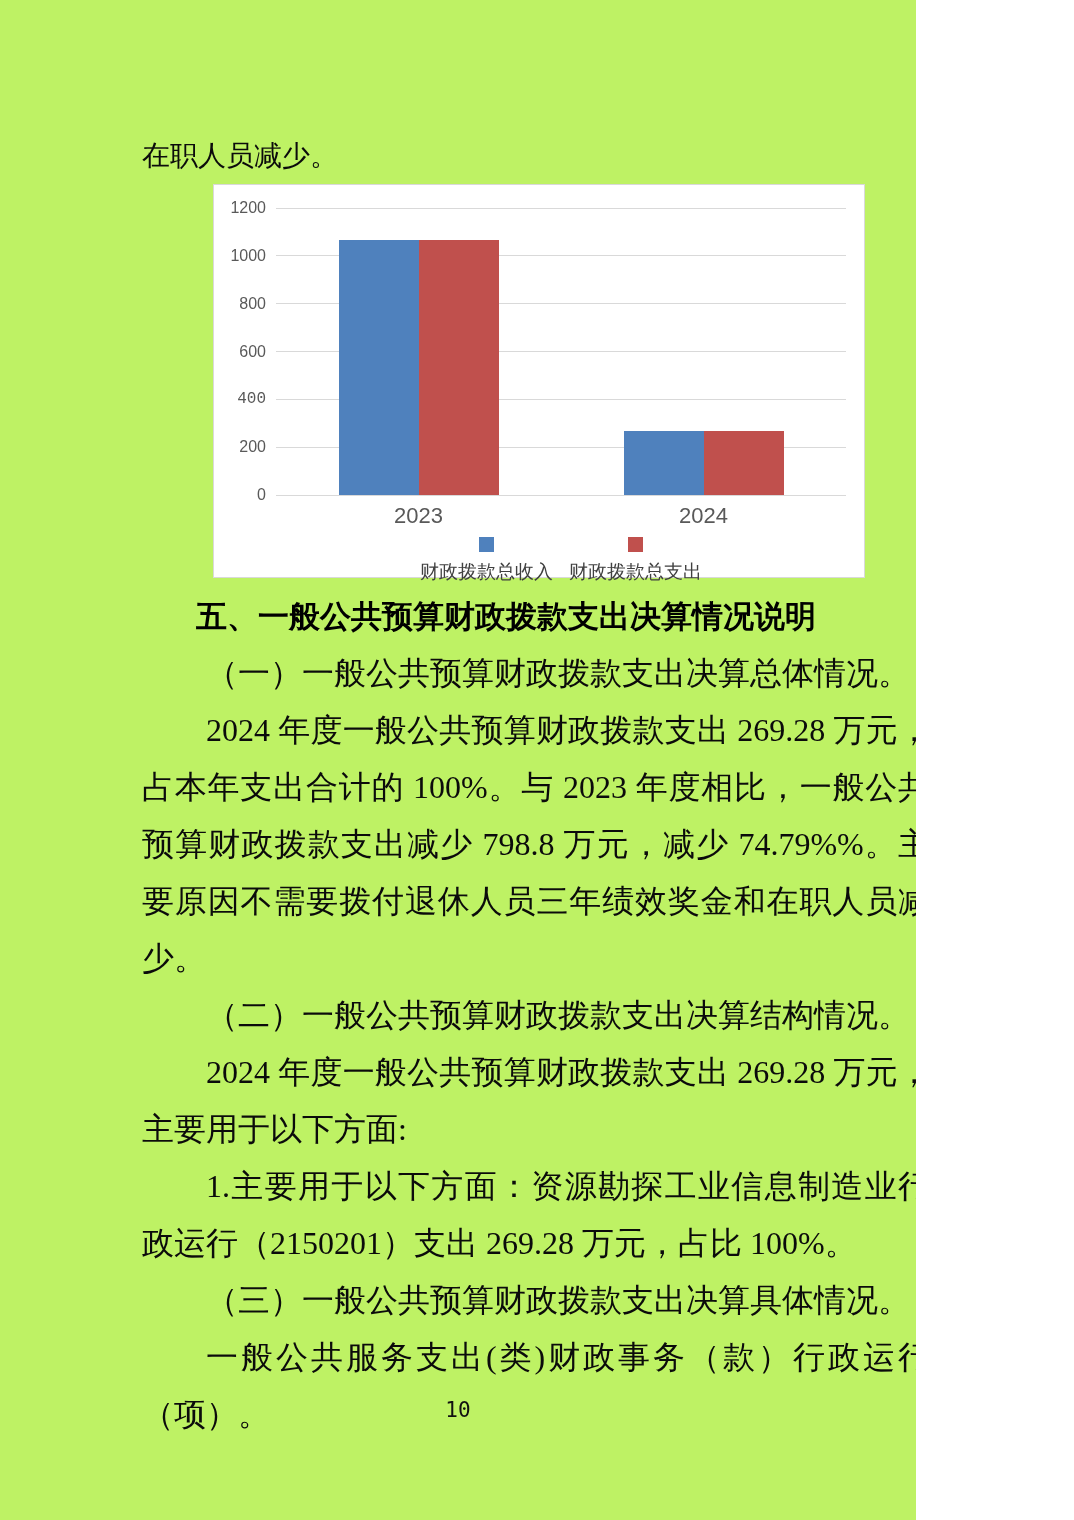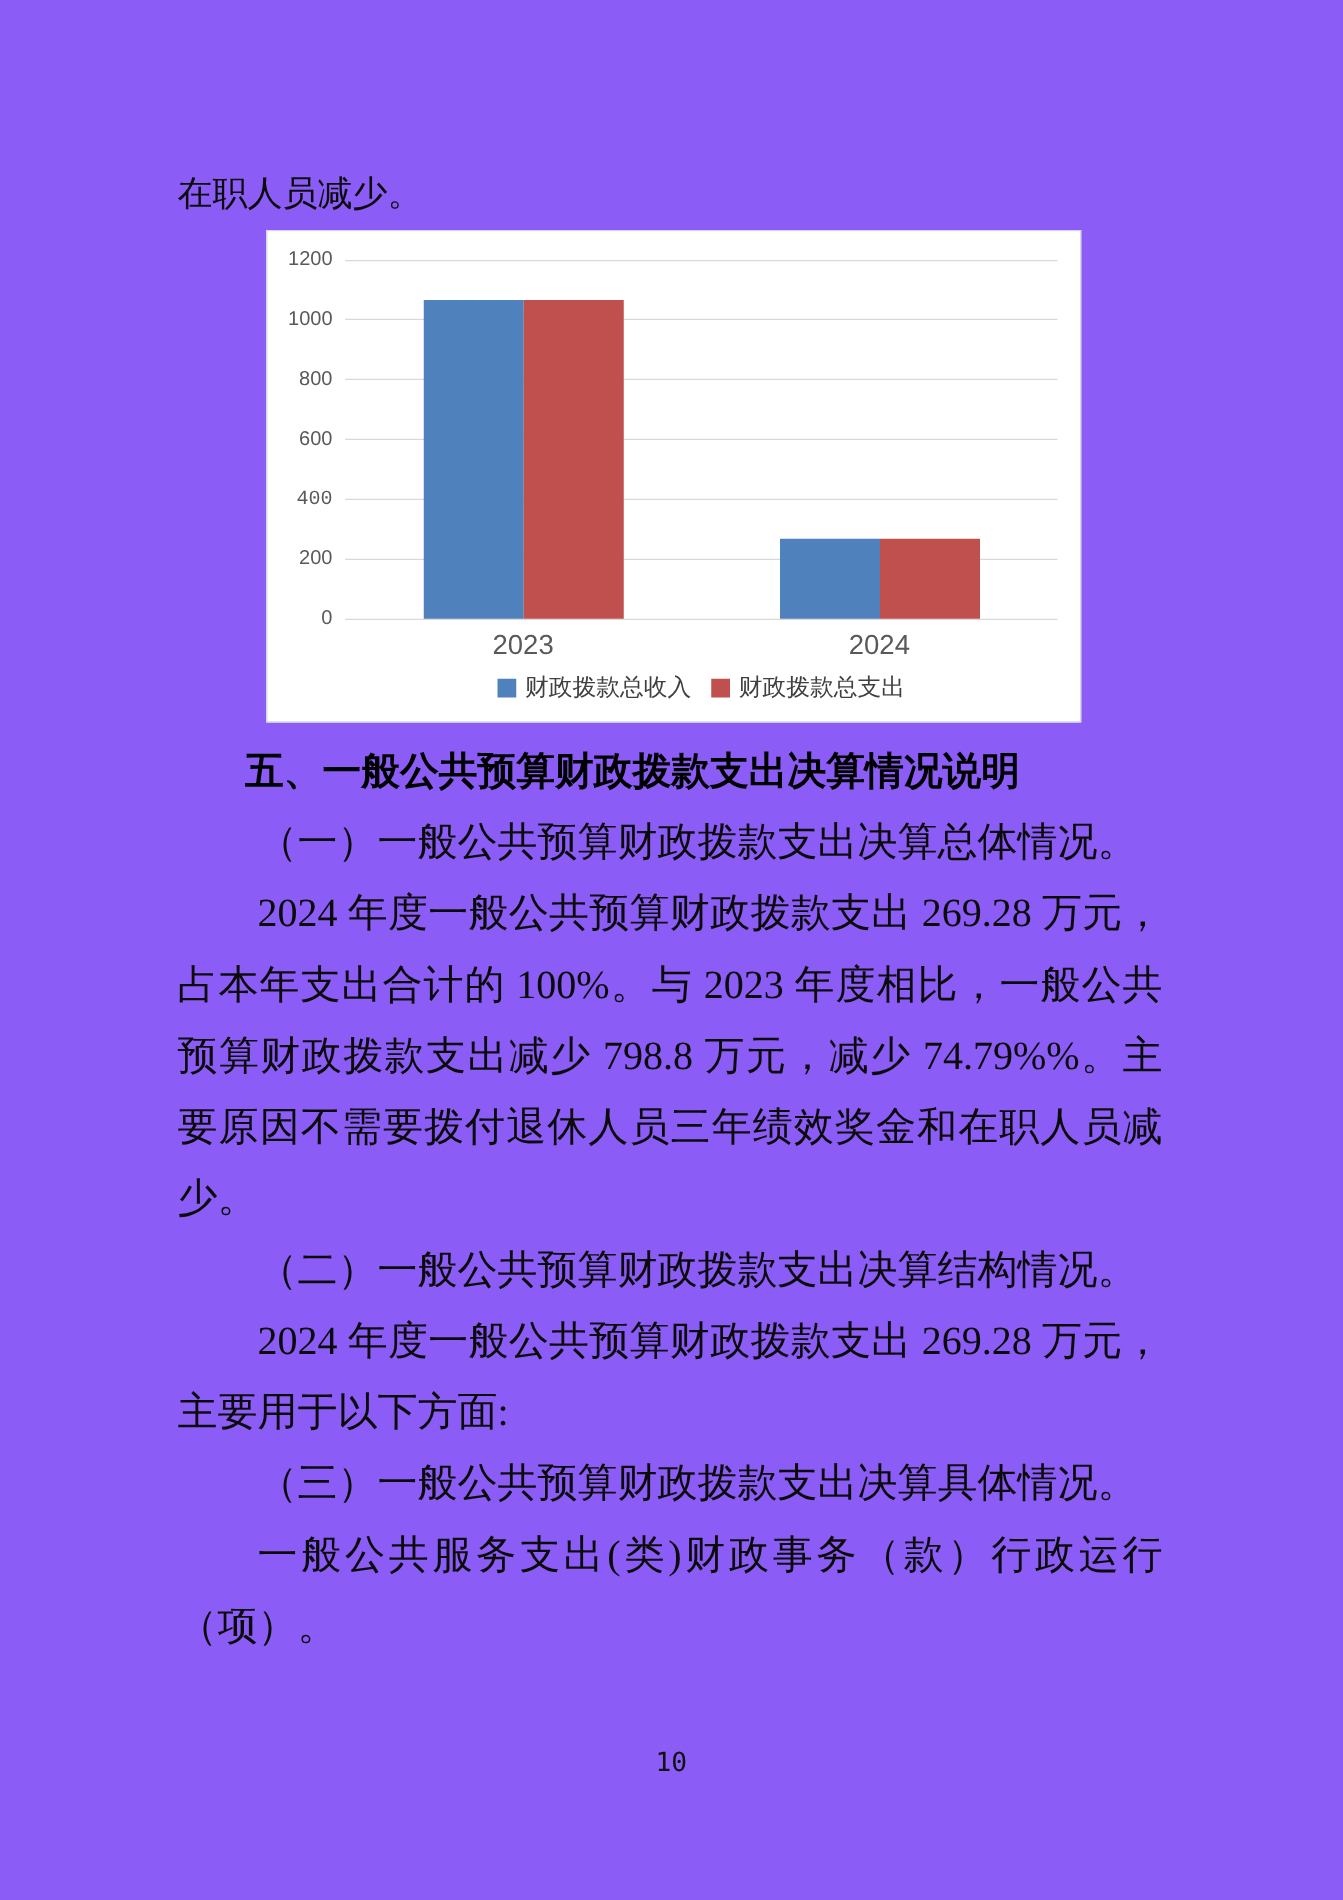--- a/index.html
+++ b/index.html
@@ -1,19 +1,19 @@
 <!DOCTYPE html>
 <html><head>
 <meta charset="utf-8">
 <style>
   html,body { margin:0; padding:0; background:#ffffff; }
   .page {
     position:relative;
-    width:1074px; height:1520px;
-    background:#8b5cf6;
+    width:916px; height:1520px;
+    background:#bef264;
     font-family:"Liberation Serif","DejaVu Serif",serif;
     color:#0b0b0b;
     overflow:hidden;
   }
   .content {
     position:absolute;
     left:142px; top:127px;
     width:788px;
   }
   .body-line {
@@ -81,21 +81,21 @@
   }
   .legend {
     position:absolute;
     left:62px; top:352px;
     width:570px;
     display:flex;
     justify-content:center;
     align-items:center;
     gap:16px;
   }
-  .legend-item { display:flex; align-items:center; gap:7px; }
+  .legend-item { display:flex; align-items:center; gap:7px;flex-direction:column; }
   .legend-swatch { width:15px; height:15px; }
   .legend-label { font-size:19px; color:#404040; }
   .page-number {
     position:absolute;
     top:1398px; left:0;
     width:100%;
     text-align:center;
     font-family:"DejaVu Sans Mono","Liberation Mono",monospace;
     font-size:21px;
     color:#111;
@@ -148,19 +148,20 @@
         <div class="xtick" style="left: 419.5px; color: rgb(89, 89, 89);">2024</div>
       </div>
 
     <h2 class="section-heading">五、一般公共预算财政拨款支出决算情况说明</h2>
 
     <div id="paragraphs">
         <p class="para">（一）一般公共预算财政拨款支出决算总体情况。</p>
         <p class="para">2024 年度一般公共预算财政拨款支出 269.28 万元，占本年支出合计的 100%。与 2023 年度相比，一般公共预算财政拨款支出减少 798.8 万元，减少 74.79%%。主要原因不需要拨付退休人员三年绩效奖金和在职人员减少。</p>
         <p class="para">（二）一般公共预算财政拨款支出决算结构情况。</p>
         <p class="para">2024 年度一般公共预算财政拨款支出 269.28 万元，主要用于以下方面:</p>
+        <p class="para">1.主要用于以下方面：资源勘探工业信息制造业行政运行（2150201）支出 269.28 万元，占比 100%。</p>
         <p class="para">（三）一般公共预算财政拨款支出决算具体情况。</p>
         <p class="para">一般公共服务支出(类)财政事务（款）行政运行（项）。</p>
       </div>
   </div>
 
   <div class="page-number">10</div>
 </div>
 
 </body></html>

